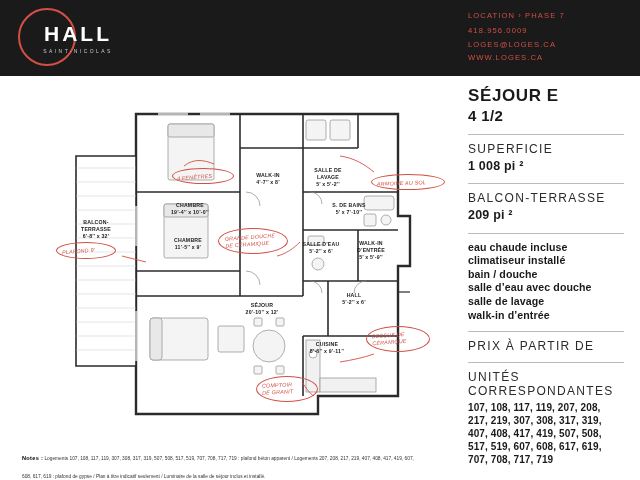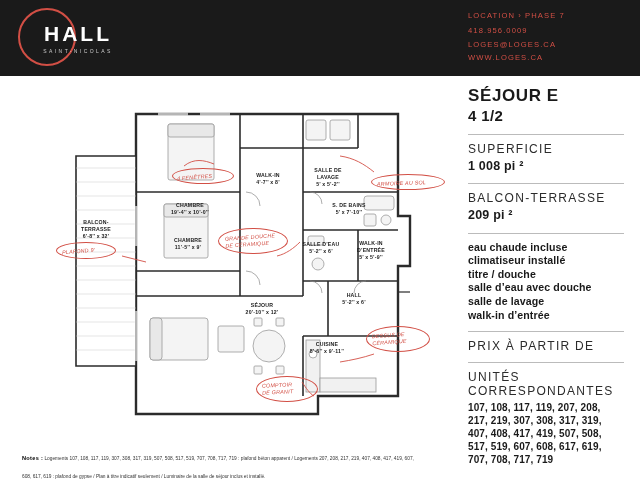--- a/index.html
+++ b/index.html
@@ -187,21 +187,21 @@
     <div class="sec-label">SUPERFICIE</div>
     <div class="sec-value">1 008 pi ²</div>
 
     <div class="rule"></div>
     <div class="sec-label">BALCON-TERRASSE</div>
     <div class="sec-value">209 pi ²</div>
 
     <div class="rule"></div>
     <div class="feature-list" style="white-space:pre-line;">eau chaude incluse
 climatiseur installé
-titre / douche
+bain / douche
 salle d’eau avec douche
 salle de lavage
 walk-in d’entrée</div>
 
     <div class="rule"></div>
     <div class="sec-label">PRIX À PARTIR DE</div>
 
     <div class="rule"></div>
     <div class="sec-label">UNITÉS CORRESPONDANTES</div>
     <div class="units-list" style="white-space:pre-line;">107, 108, 117, 119, 207, 208,

